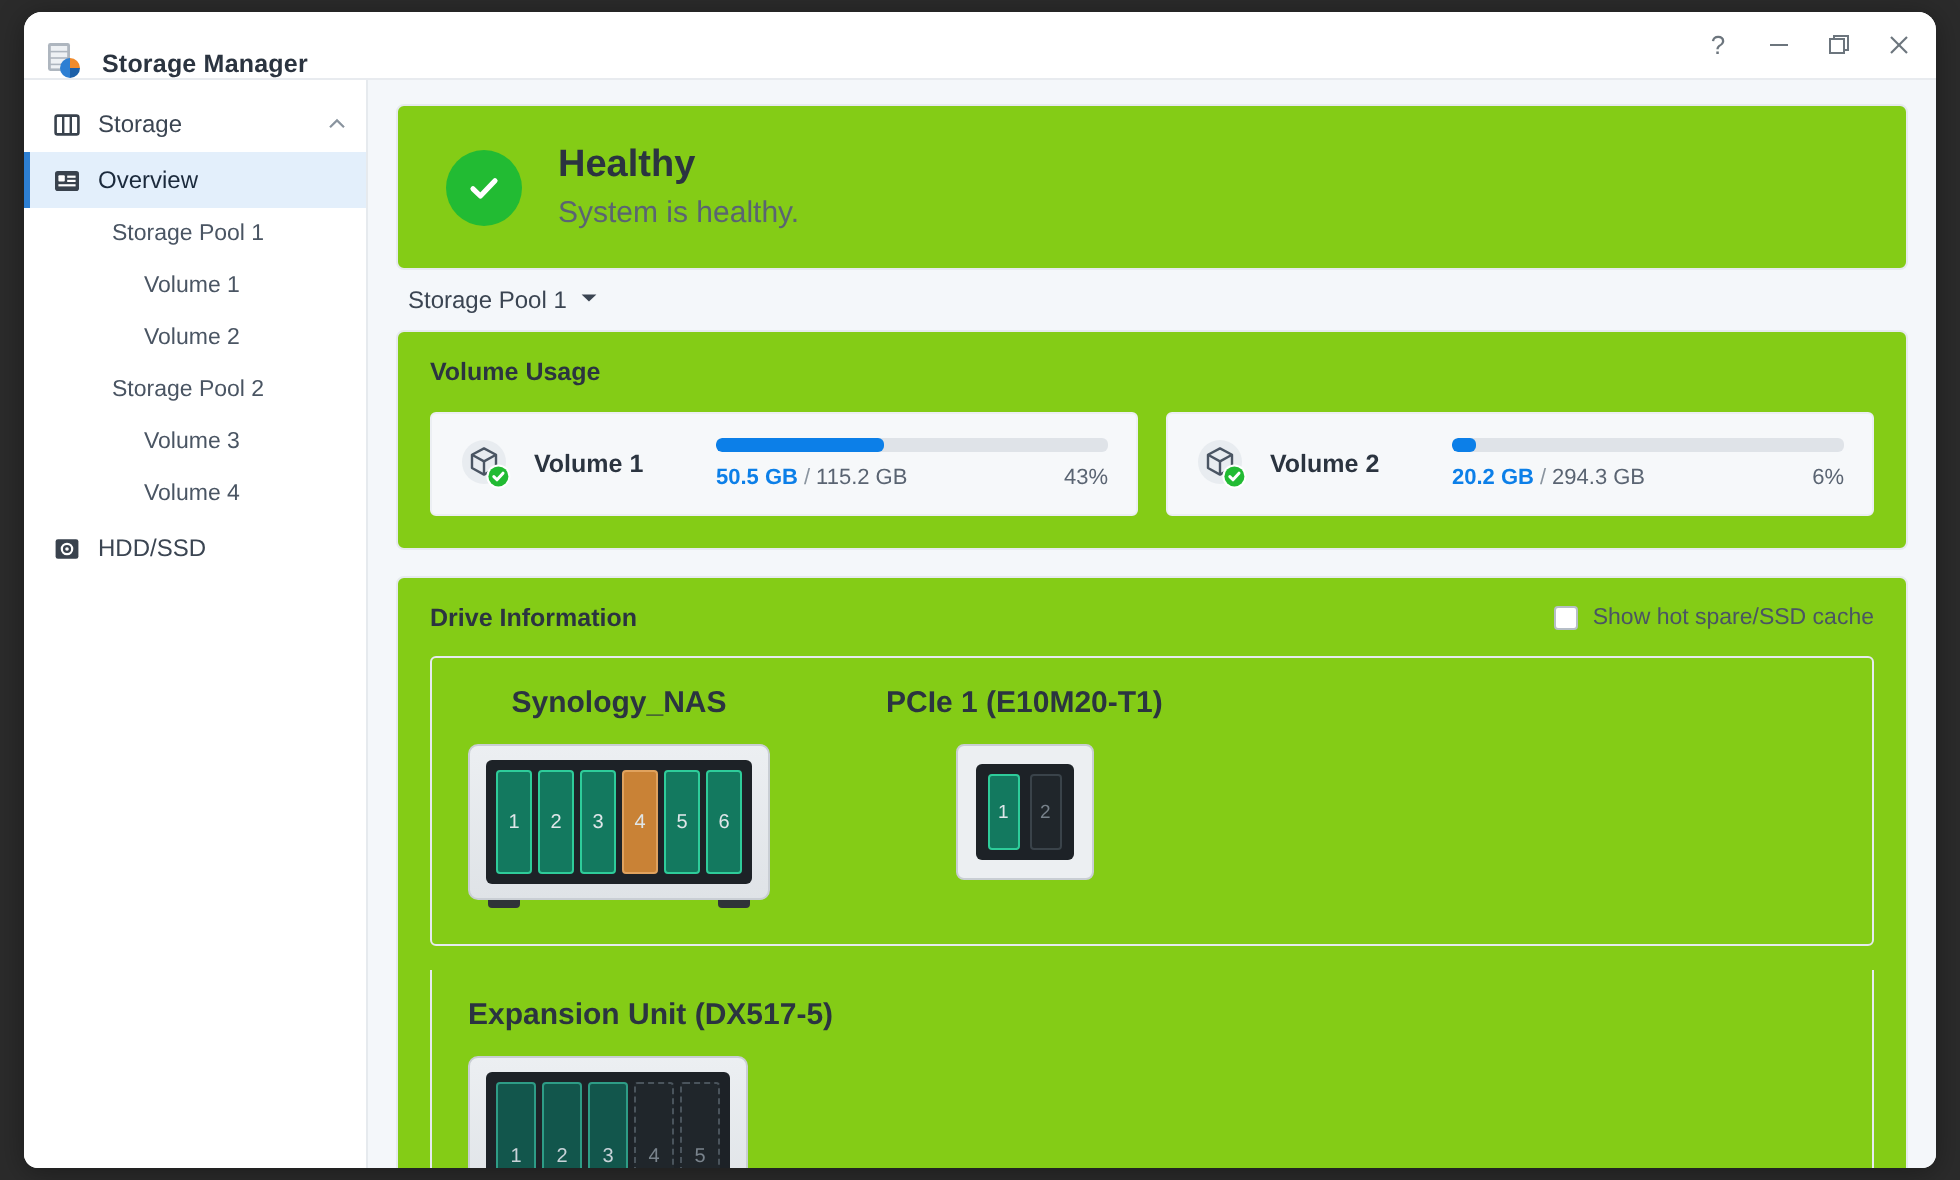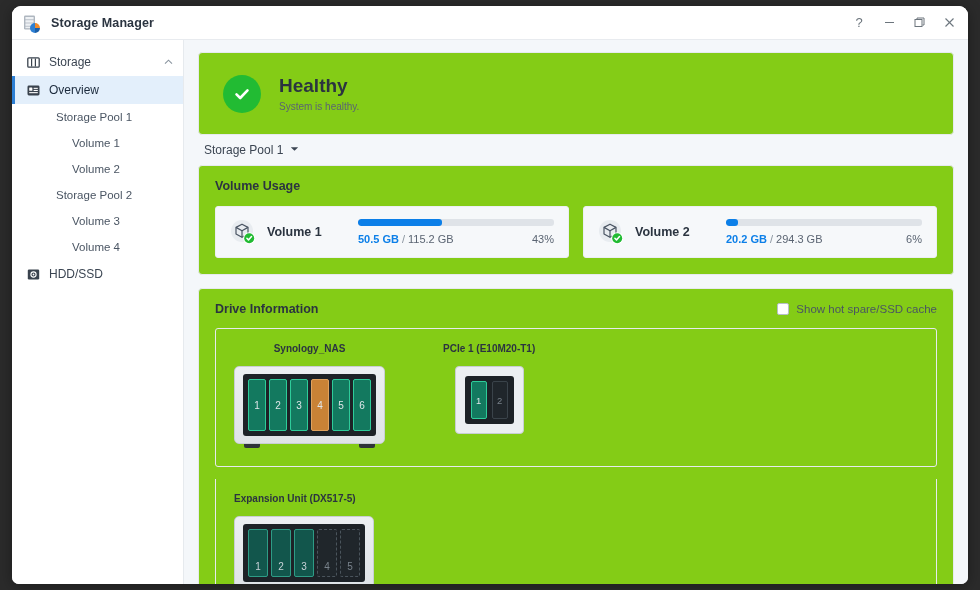--- a/index.html
+++ b/index.html
@@ -27,21 +27,21 @@
     flex-direction: column;
     box-shadow: 0 2px 14px rgba(0,0,0,0.35);
   }
   
   .titlebar {
     height: 34px;
     min-height: 34px;
     background: #ffffff;
     border-bottom: 1px solid #e8ebef;
     display: flex;
-    align-items: center;
+    align-items: flex-end;
     padding: 0 4px 0 10px;
     position: relative;
   }
   .app-icon {
     width: 20px; height: 20px;
     position: relative;
     margin-right: 9px;
     flex: 0 0 auto;
   }
   .app-title {
@@ -148,21 +148,21 @@
     flex: 0 0 auto;
     margin-right: 18px;
   }
   .health-title {
     font-size: 19px;
     font-weight: bold;
     color: #2b3440;
     line-height: 1.15;
   }
   .health-sub {
-    font-size: 10px;
+    font-size: 15px;
     color: #5a6472;
     margin-top: 4px;
   }
   
   .pool-select {
     height: 30px;
     display: flex;
     align-items: center;
     font-size: 12px;
     color: #3b4552;
@@ -263,21 +263,21 @@
     border: 1px solid #e6eaee;
     border-radius: 3px;
     margin-top: 12px;
     padding: 14px 18px 18px 18px;
     display: flex;
     gap: 58px;
   }
   .unit-block { display: flex; flex-direction: column; align-items: center; }
   .unit-block.left-align { align-items: flex-start; }
   .unit-label {
-    font-size: 10px;
+    font-size: 15px;
     font-weight: bold;
     color: #2b3440;
     margin-bottom: 12px;
     white-space: nowrap;
   }
   
   .chassis {
     position: relative;
     background: linear-gradient(180deg,#e4e8ec 0%, #d5dade 100%);
     border: 1px solid #c3c9cf;

